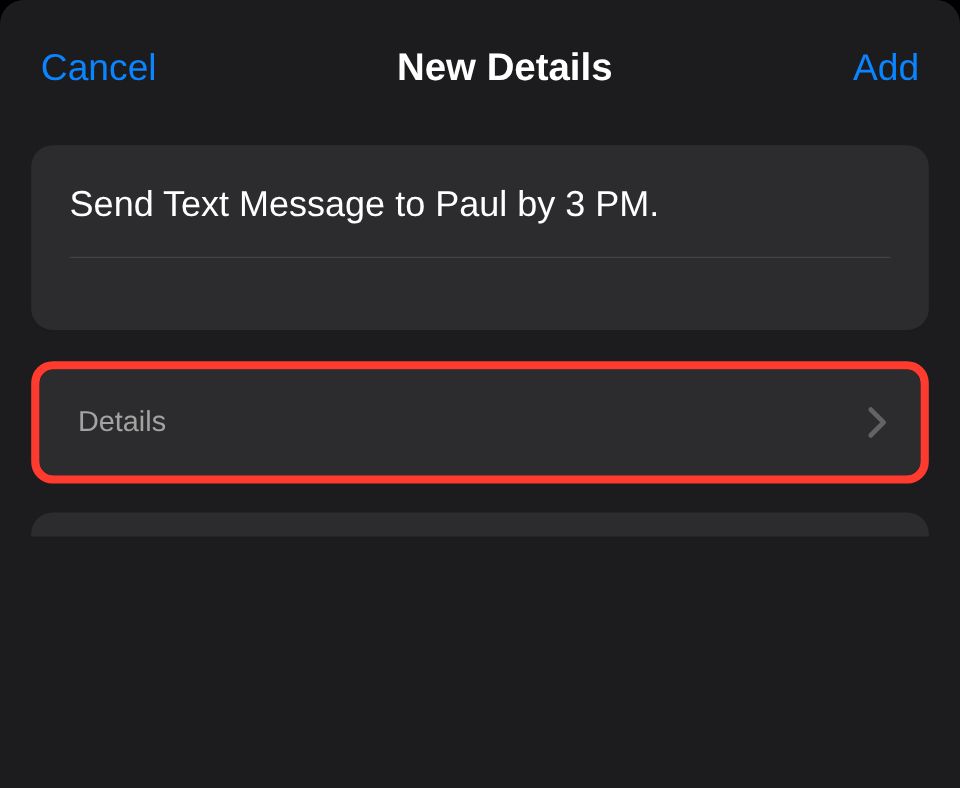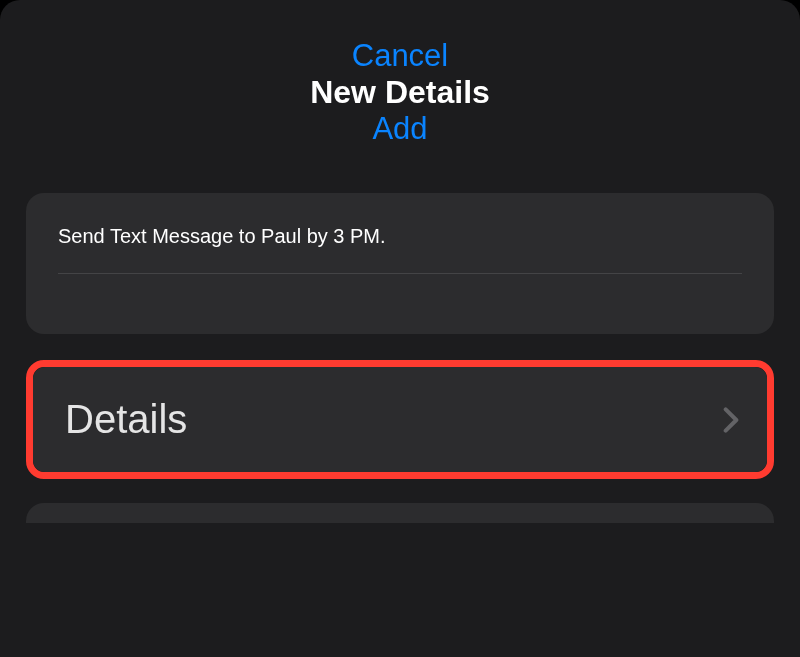--- a/index.html
+++ b/index.html
@@ -21,21 +21,20 @@
       background: #1c1c1e;
       border-radius: 20px 20px 0 0;
       display: flex;
       flex-direction: column;
     }
     .header {
       display: flex;
       justify-content: space-between;
       align-items: center;
       padding: 38px 34px 26px 34px;
-      flex-direction: column;
     }
     .header-btn {
       font-size: 31px;
       font-weight: 400;
       color: #0a84ff;
       cursor: pointer;
     }
     .header-title {
       font-size: 32px;
       font-weight: 600;
@@ -46,21 +45,21 @@
       display: flex;
       flex-direction: column;
       gap: 26px;
     }
     .card {
       background: #2c2c2e;
       border-radius: 18px;
       padding: 30px 32px 60px 32px;
     }
     .title-field {
-      font-size: 20px;
+      font-size: 30px;
       color: #ffffff;
       padding-bottom: 24px;
       border-bottom: 1px solid #444446;
       line-height: 1.3;
     }
     .notes-field {
       font-size: 30px;
       color: #ffffff;
       padding-top: 24px;
       line-height: 1.35;
@@ -73,22 +72,22 @@
     .details-row {
       background: #2c2c2e;
       border-radius: 12px;
       padding: 30px 28px 30px 32px;
       display: flex;
       justify-content: space-between;
       align-items: center;
       cursor: pointer;
     }
     .details-label {
-      font-size: 40px;
-      color: #e5e5e5;
+      font-size: 24px;
+      color: #a3a3a3;
     }
     .chevron {
       color: #636366;
       display: flex;
       align-items: center;
     }
     .chevron svg {
       width: 16px;
       height: 28px;
     }

